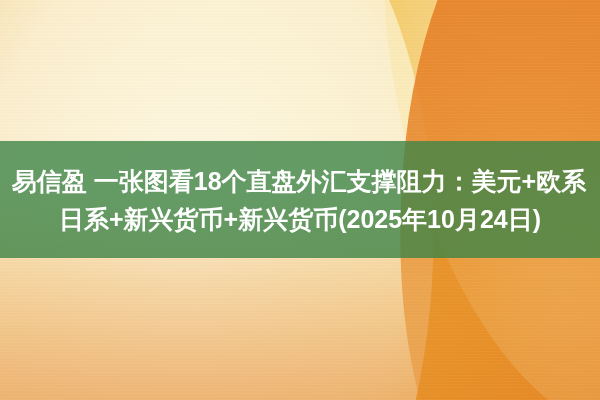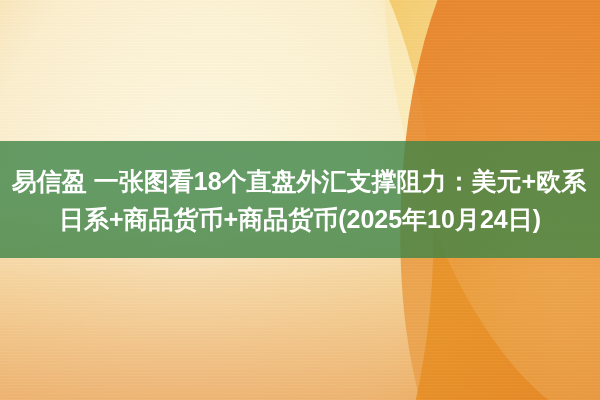--- a/index.html
+++ b/index.html
@@ -148,16 +148,16 @@
   <div class="blob-right-light"></div>
 
   <div class="wedge-right"></div>
 
   <div class="bg-bottom-wash"></div>
 
   <div class="bg-banding"></div>
 
   <div class="caption-band">
     <div class="caption-line caption-line-1">易信盈 一张图看18个直盘外汇支撑阻力：美元+欧系</div>
-    <div class="caption-line caption-line-2">日系+商品货币+商品货币(2025年10月24日)</div>
+    <div class="caption-line caption-line-2">日系+新兴货币+新兴货币(2025年10月24日)</div>
   </div>
 
 </div>
 
 </body></html>

